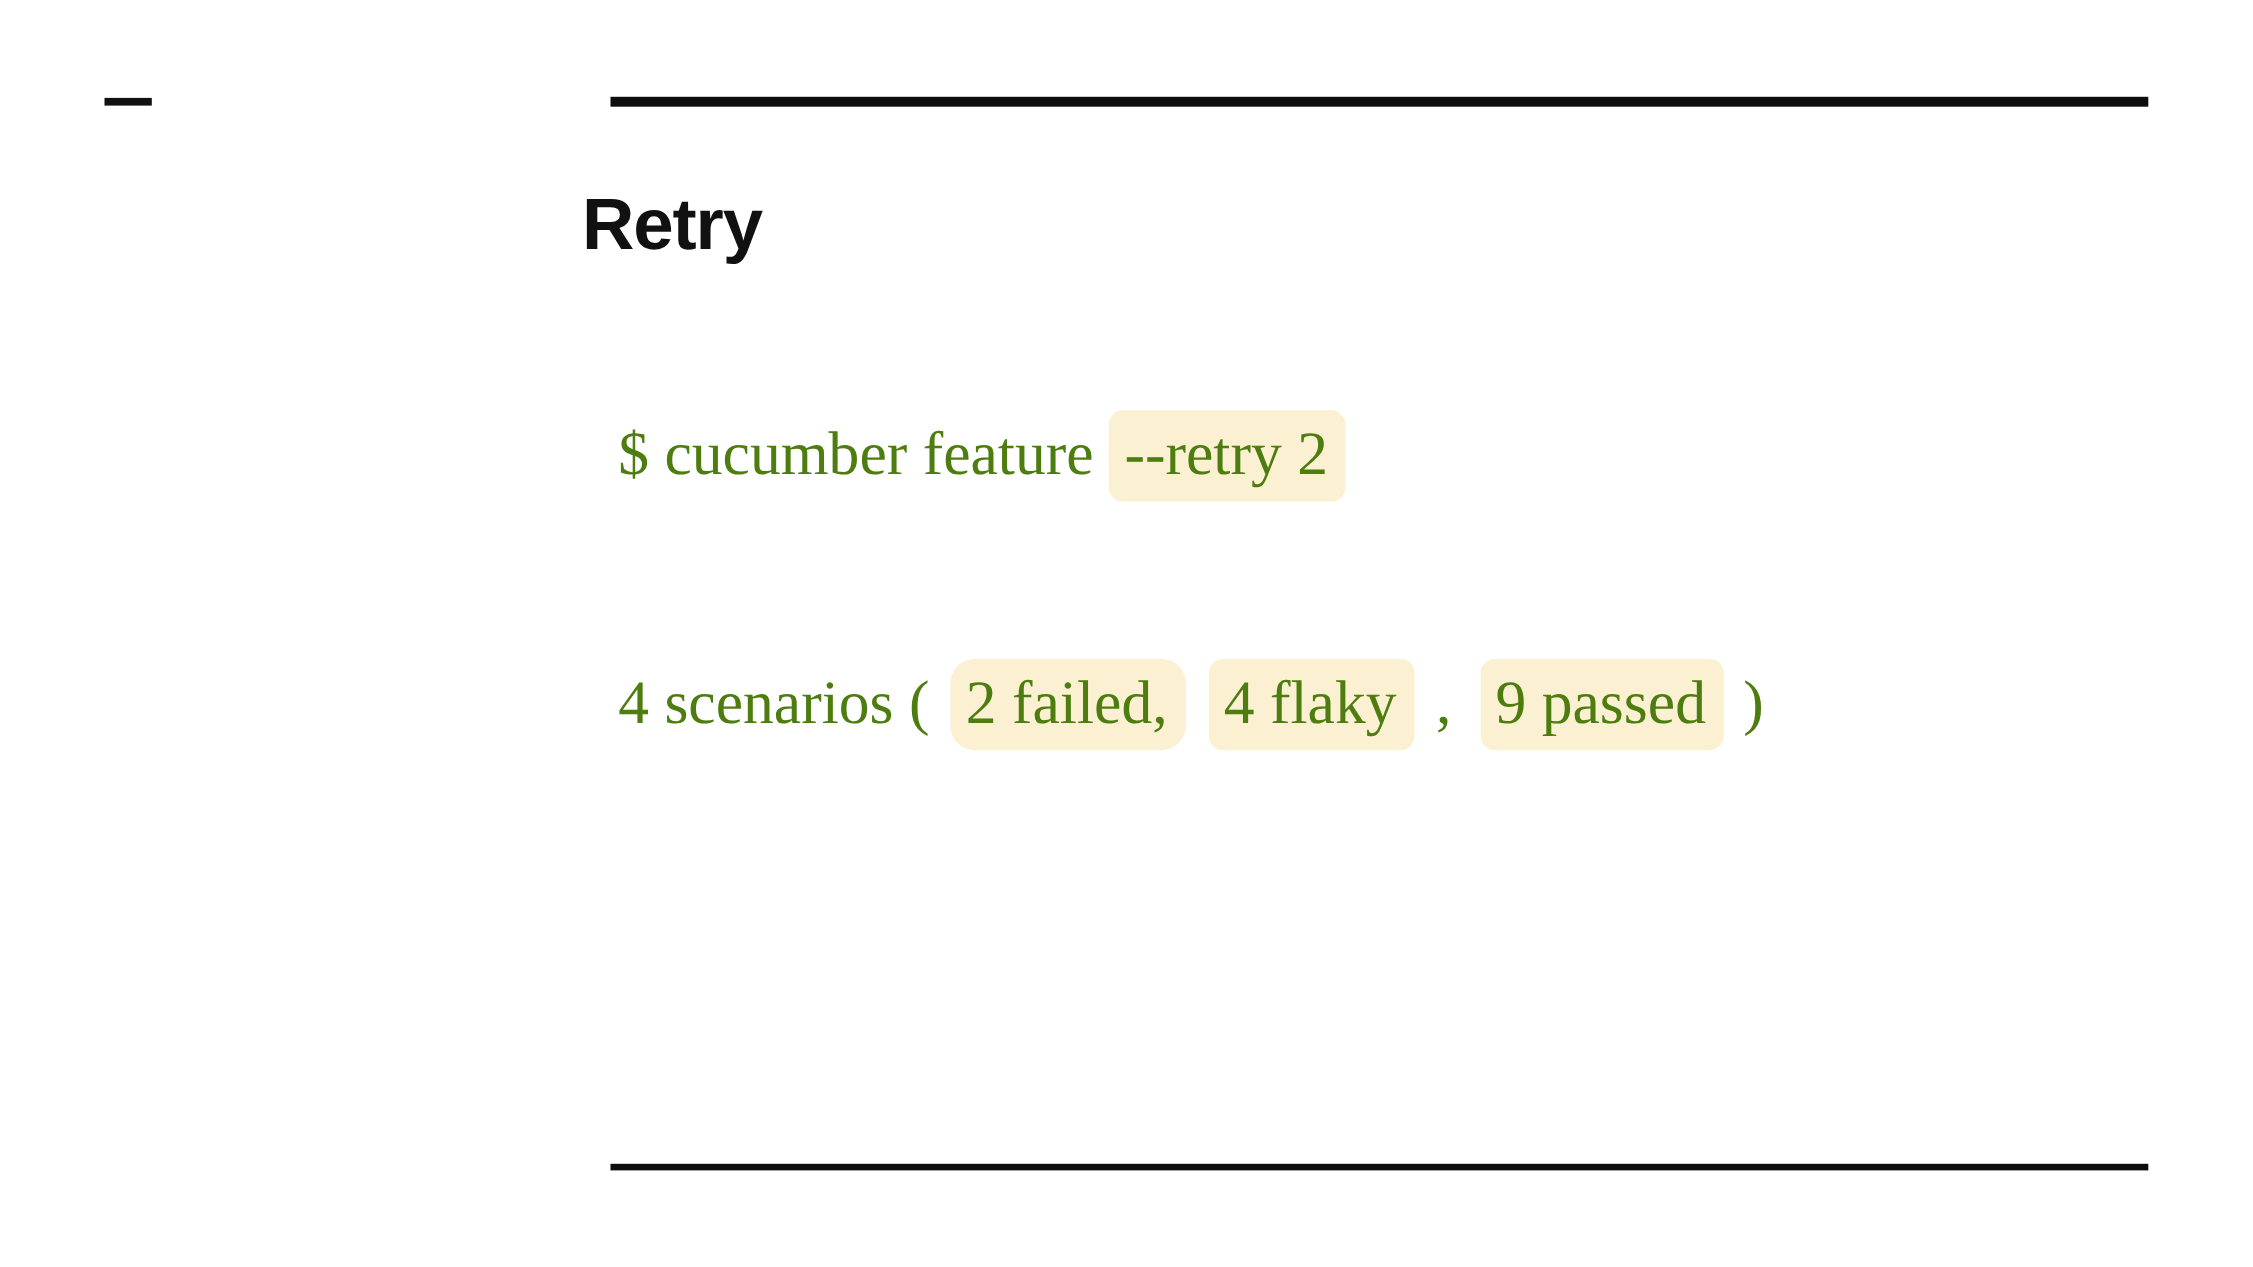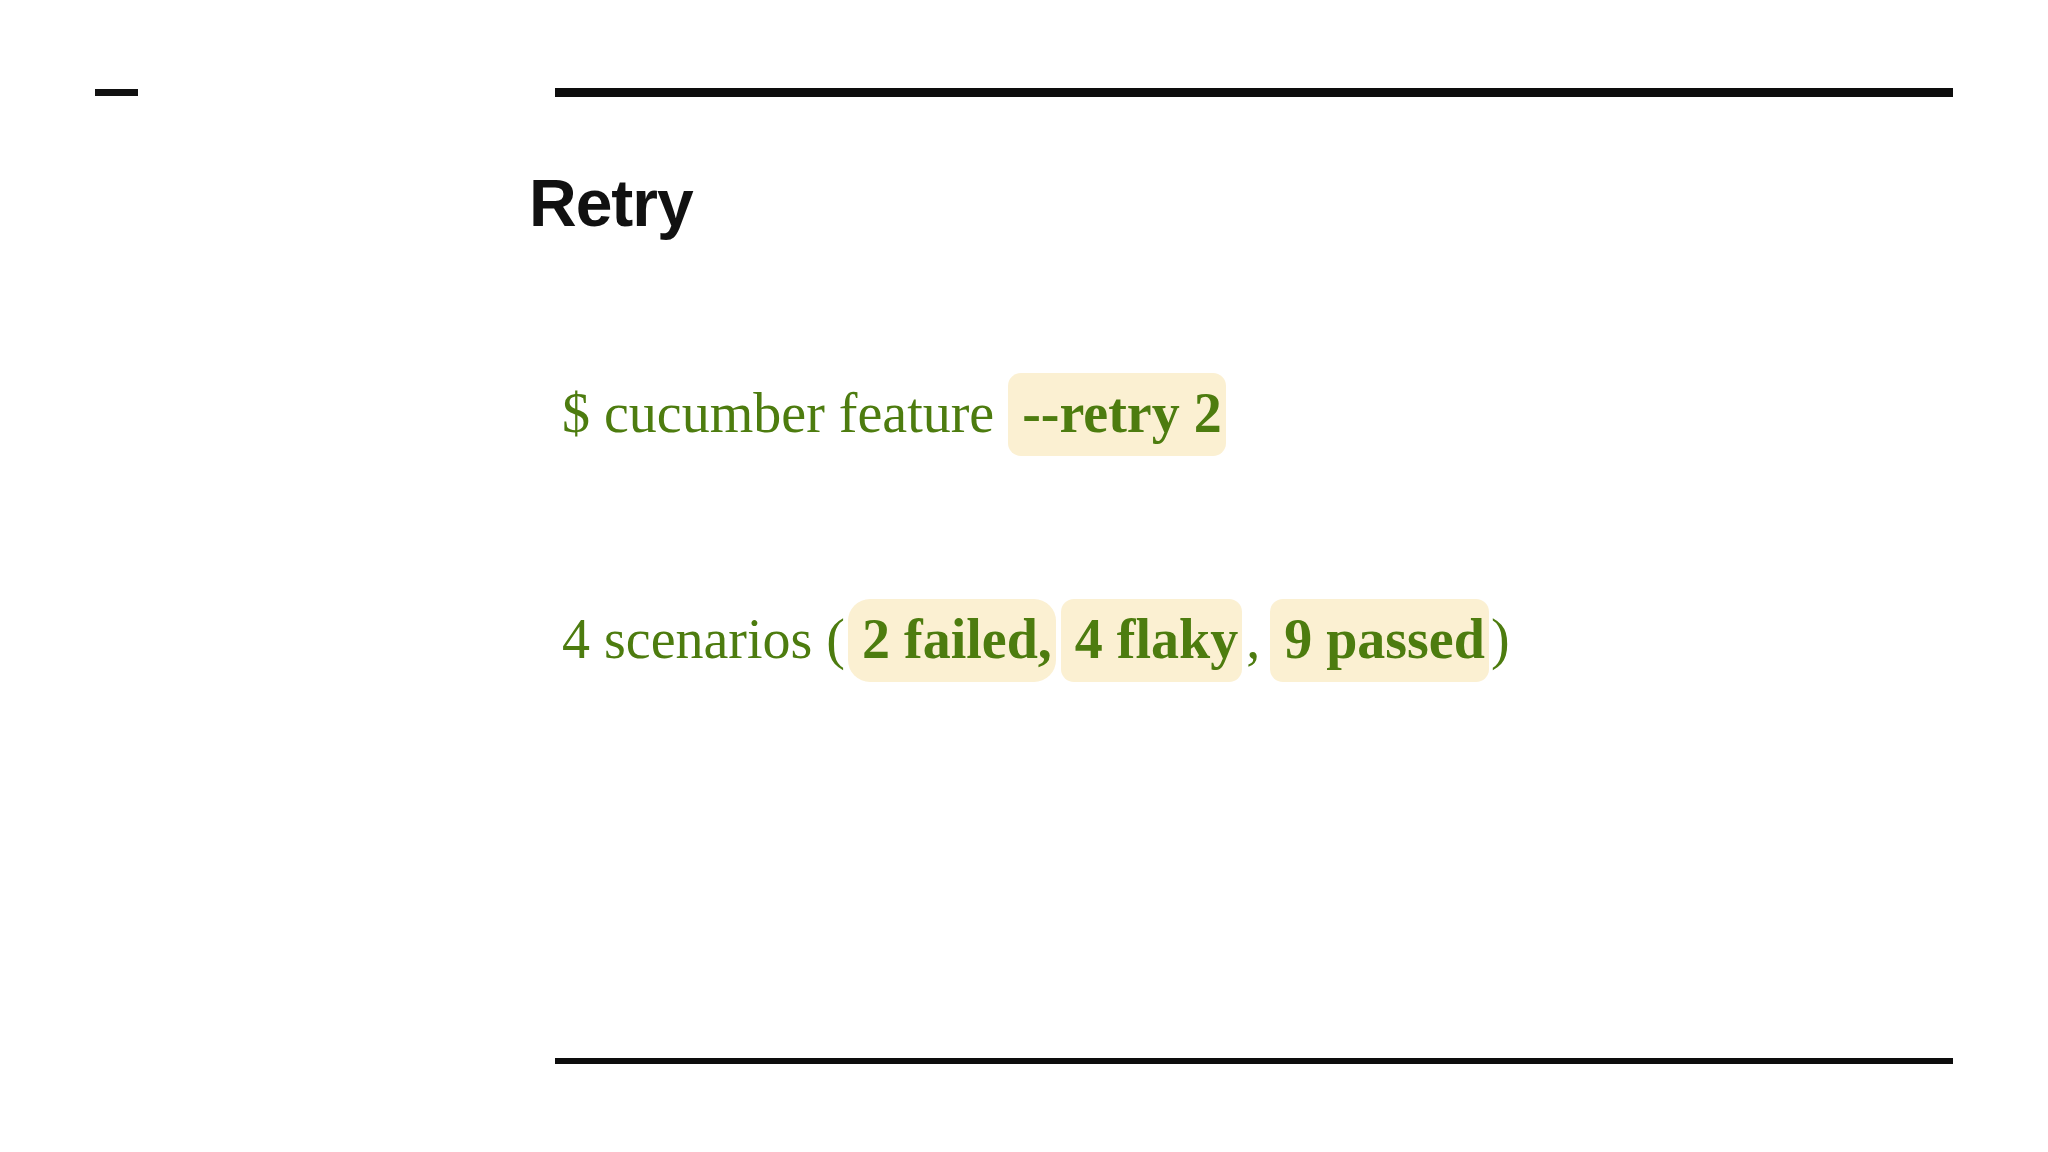--- a/index.html
+++ b/index.html
@@ -59,26 +59,25 @@
     left: 562px;
     margin: 0;
     display: flex;
     align-items: baseline;
     font-size: 56px;
     line-height: 62px;
     white-space: pre;
     color: #4d7c0f;
   }
   .line-command { top: 373px; }
-  .line-results { top: 599px; }
+  .line-results { top: 599px; gap: 16px; }
   .chip {
     background: var(--highlight, #fbf0d2);
     border-radius: 13px;
-    padding: 9px 4px 12px 14px;
-    font-weight: bold;
+    padding: 9px 16px 12px 14px;
   }
   .line-command .chip { margin-left: 14px; }
   .chip-failed { margin-left: 3px; border-radius: 22px; }
   .chip-flaky  { margin-left: 5px; }
   .sep         { margin-left: 4px; }
   .chip-passed { margin-left: 10px; }
   .suffix      { margin-left: 2px; }
 </style>
 </head>
 <body>

